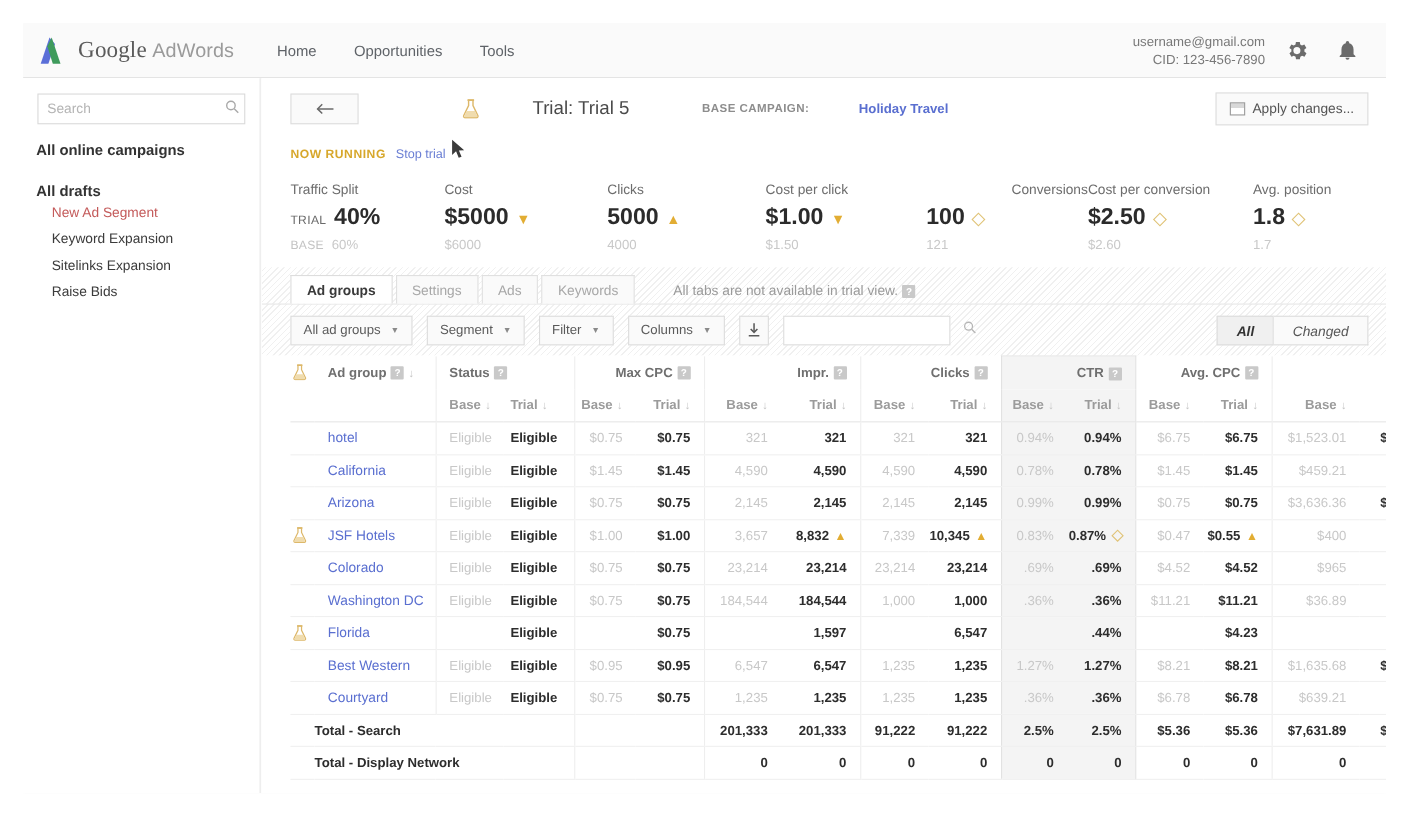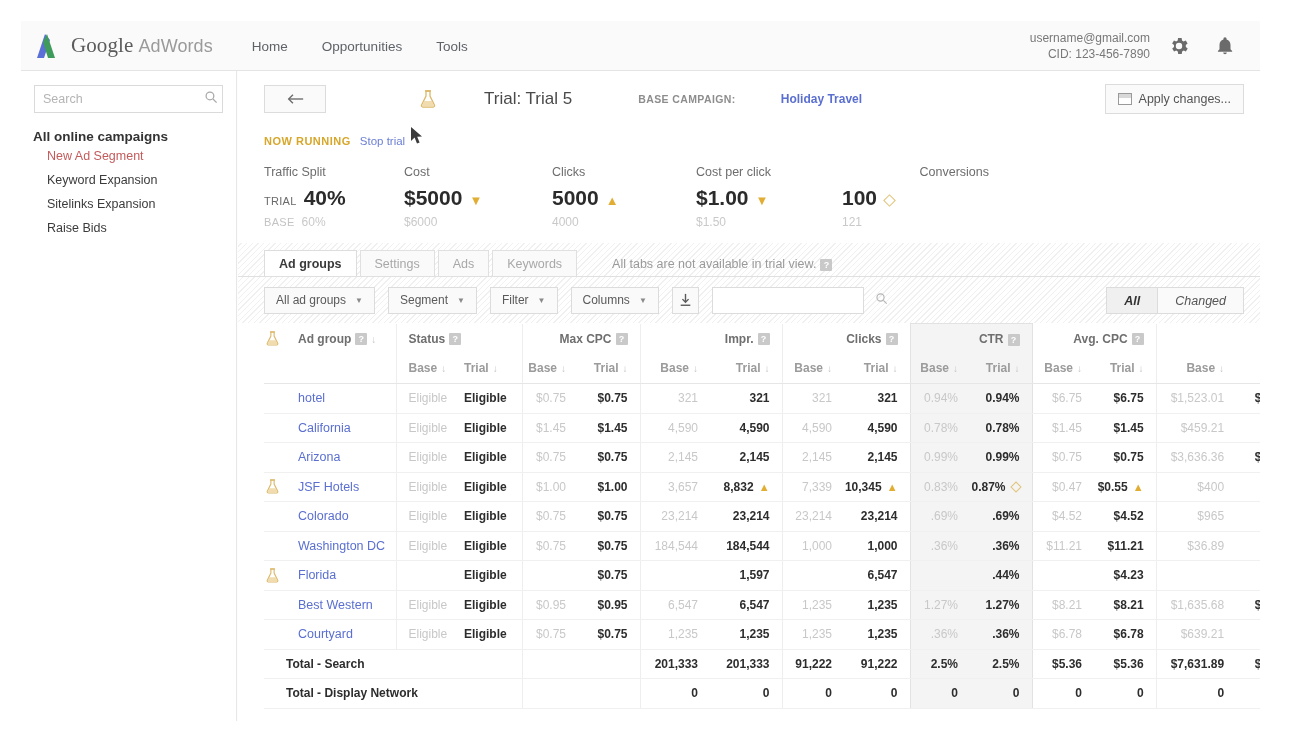--- a/index.html
+++ b/index.html
@@ -254,20 +254,21 @@
     <div class="search-box">
       <input type="text" placeholder="Search" style="">
       <span>
         <svg width="14" height="14" viewBox="0 0 20 20" fill="none" stroke="#a9a9a9" stroke-width="1.8">
           <circle cx="8.5" cy="8.5" r="5.5"></circle>
             <line x1="12.8" y1="12.8" x2="18" y2="18"></line>
         </svg>
       </span>
     </div>
     <div class="side-sec-title">All online campaigns</div>
+    <div class="side-sec-title second">All drafts</div>
     <div class="side-link hi">New Ad Segment</div>
     <div class="side-link">Keyword Expansion</div>
     <div class="side-link">Sitelinks Expansion</div>
     <div class="side-link">Raise Bids</div>
     <div class="side-faded" style="margin-top:16px;">
       <div class="side-sec-title" style="padding-top:0;">&nbsp;</div>
       <div class="side-link">&nbsp;</div>
       <div class="side-link">&nbsp;</div>
       <div class="side-link">&nbsp;</div>
     </div>
@@ -346,20 +347,40 @@
           </div>
       </div>
       <div class="metric" style="width:147px;text-align:right;">
         <div class="metric-label">Conversions</div>
         <div class="metric-row1">
           <span class="big">100</span>
           <span class="diamond-hollow"></span>
         </div>
         <div class="metric-row2">
             <span class="sub">121</span>
+          </div>
+      </div>
+      <div class="metric" style="width:150px;">
+        <div class="metric-label">Cost per conversion</div>
+        <div class="metric-row1">
+          <span class="big">$2.50</span>
+          <span class="diamond-hollow"></span>
+        </div>
+        <div class="metric-row2">
+            <span class="sub">$2.60</span>
+          </div>
+      </div>
+      <div class="metric">
+        <div class="metric-label">Avg. position</div>
+        <div class="metric-row1">
+          <span class="big">1.8</span>
+          <span class="diamond-hollow"></span>
+        </div>
+        <div class="metric-row2">
+            <span class="sub">1.7</span>
           </div>
       </div>
     </div>
 
     <div class="tabs-strip hatch">
       <div class="tab active">Ad groups</div>
       <div class="tab disabled hatch">Settings</div>
       <div class="tab disabled hatch">Ads</div>
       <div class="tab disabled hatch">Keywords</div>
       <div class="tabs-note">

